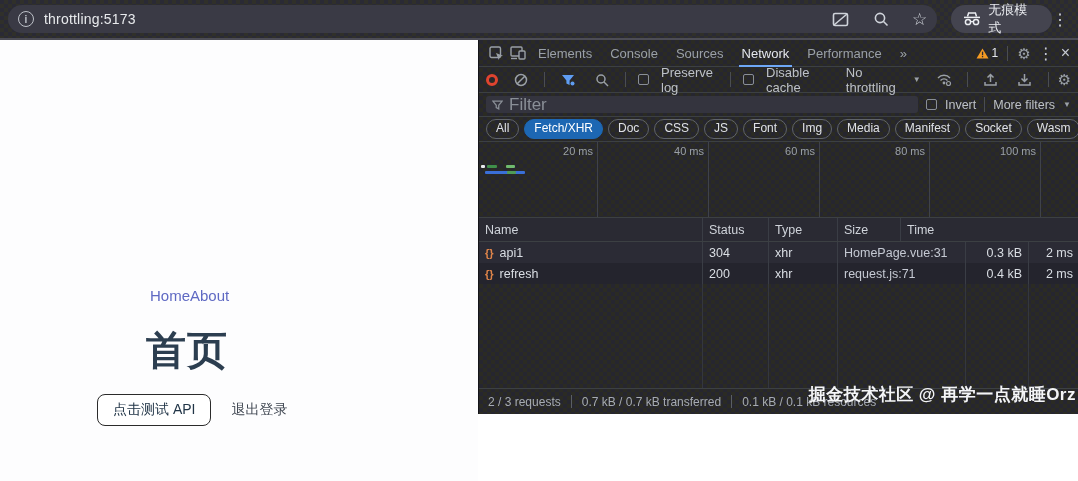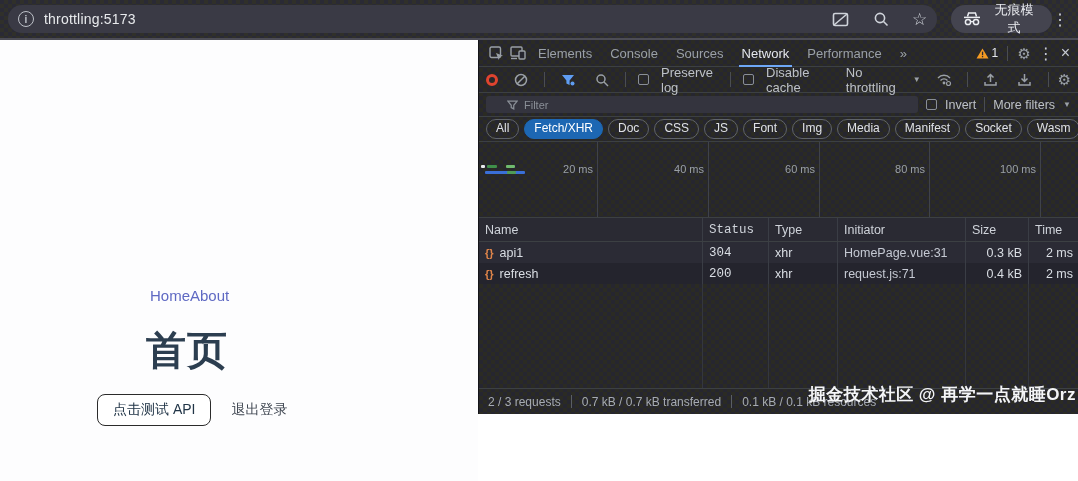--- a/index.html
+++ b/index.html
@@ -9,21 +9,21 @@
   .dither-top{background-color:#2a2a33;background-image:conic-gradient(#30302a 90deg,#2a2a35 90deg 180deg,#30302a 180deg 270deg,#2a2a35 270deg);background-size:8px 8px;}
 
   
   .topbar{position:absolute;left:0;top:0;width:1078px;height:40px;display:flex;align-items:center;border-bottom:2px solid #4c4c55;}
   .omnibox{display:flex;align-items:center;height:28px;margin-left:8px;width:932px;background:#3a3a45;border-radius:14px;padding:0 10px;}
   .siteinfo{display:inline-flex;width:16px;height:16px;border:1.4px solid #bdc1c8;border-radius:50%;color:#bdc1c8;font-size:10px;align-items:center;justify-content:center;font-weight:700;margin-right:10px;flex:none;}
   .url{color:#e8eaed;font-size:14px;letter-spacing:.2px;}
   .obx-right{margin-left:auto;display:flex;align-items:center;gap:22px;}
   .tb-icon{display:inline-flex;align-items:center;justify-content:center;width:18px;height:18px;color:#cfd3da;}
   .star{font-size:17px;color:#cfd3da;line-height:1;}
-  .incog{display:flex;align-items:center;gap:7px;height:28px;padding:0 12px;margin-left:14px;background:#44444f;border-radius:14px;color:#eceef2;font-size:13px;text-align:center;}
+  .incog{display:flex;align-items:center;gap:7px;height:28px;padding:0 12px;margin-left:14px;background:#44444f;border-radius:14px;color:#eceef2;font-size:13px;}
   .menu-dots{margin-left:auto;margin-right:10px;color:#cfd3da;font-size:16px;width:16px;text-align:center;cursor:pointer;}
 
   
   .content{position:absolute;top:40px;left:0;width:1078px;height:441px;display:flex;}
   .page{position:relative;width:478px;height:441px;background:#fdfdfe;}
   .page-nav{position:absolute;left:150px;top:247px;font-size:15px;}
   .page-nav a{text-decoration:none;}
   .page-title{position:absolute;left:146px;top:283px;font-size:40px;font-weight:700;letter-spacing:1px;}
   .page-btns{position:absolute;left:97px;top:354px;display:flex;align-items:center;gap:12px;}
   .btn-api{background:#fff;border:1px solid #2b2b2b;border-radius:8px;padding:6px 15px;font-size:14px;color:#213547;cursor:pointer;}
@@ -42,41 +42,41 @@
   .dt-close{color:#c7cbd2;font-size:16px;cursor:pointer;}
   .dt-gear{color:#9aa0a6;font-size:15px;line-height:1;cursor:pointer;}
 
   .dt-toolbar{height:26px;flex:none;display:flex;align-items:center;gap:12px;border-bottom:1px solid #3c4043;padding:0 7px;font-size:13px;}
   .rec{width:12px;height:12px;border-radius:50%;border:3px solid #e0442f;flex:none;cursor:pointer;}
   .chk{width:11px;height:11px;border:1.3px solid #898e96;border-radius:2px;flex:none;cursor:pointer;}
   .tlabel{color:#bdc1c6;cursor:pointer;}
   .caret{font-size:8px;color:#9aa0a6;}
 
   .dt-filterrow{height:24px;flex:none;display:flex;align-items:center;gap:8px;border-bottom:1px solid #3c4043;padding:0 7px;}
-  .filter-input{flex:1;display:flex;align-items:center;gap:6px;height:17px;background:#34343e;border-radius:3px;padding:0 21px;font-size:11px;color:#8a8f97;}
+  .filter-input{flex:1;display:flex;align-items:center;gap:6px;height:17px;background:#34343e;border-radius:3px;padding:0 6px;font-size:17px;color:#8a8f97;}
   .fr-right{display:flex;align-items:center;gap:8px;font-size:12.5px;color:#bdc1c6;}
 
   .dt-chips{height:25px;flex:none;display:flex;align-items:center;gap:5px;border-bottom:1px solid #3c4043;padding:0 7px;}
   .chip{font-size:12px;color:#dfe1e5;border:1px solid #60646a;border-radius:10px;padding:1.5px 9px;cursor:pointer;flex:none;line-height:1.3;}
   .chip.sel{background:#1d67b3;border-color:#1d67b3;color:#fff;}
 
   .dt-overview{position:relative;height:76px;flex:none;border-bottom:1px solid #3c4043;overflow:hidden;}
   .gridline{position:absolute;top:0;bottom:0;width:1px;background:#3f424a;}
-  .ticklab{position:absolute;top:21px;font-size:11px;color:#9aa0a6;width:60px;text-align:right;}
+  .ticklab{position:absolute;top:3px;font-size:11px;color:#9aa0a6;width:60px;text-align:right;}
   .wbar{position:absolute;height:3px;border-radius:1px;}
 
   .dt-table{flex:1;display:flex;flex-direction:column;overflow:hidden;font-size:12.5px;}
   .trow{display:flex;flex:none;align-items:flex-start;}
   .trow.head{height:24px;background:#2a2a33;border-bottom:1px solid #3c4043;color:#cfd3da;cursor:pointer;}
   .trow.r{height:21px;color:#dadee4;cursor:pointer;}
   .trow.r1{background:#2b2b35;}
   .trow.r2{background:#24242d;}
   .tcell{height:100%;display:flex;align-items:center;padding:0 6px;overflow:hidden;white-space:nowrap;flex:none;}
   .tcell+.tcell{border-left:1px solid #3a3d45;}
-  .c-name{width:223px;}.c-status{width:66px;font-family:Liberation Mono, monospace;}.c-type{width:69px;}.c-init{width:128px;}.c-size{width:63px;}.c-time{width:51px;}
+  .c-name{width:223px;}.c-status{width:66px;}.c-type{width:69px;}.c-init{width:128px;}.c-size{width:63px;}.c-time{width:51px;}
   .num{justify-content:flex-end;}
   .braces{color:#e0854a;font-size:11px;margin-right:6px;font-weight:700;}
   .initlink{color:#c5c9d3;cursor:pointer;overflow:hidden;text-overflow:ellipsis;}
   .tfill{flex:1;display:flex;}
   .fcell{height:100%;flex:none;}
   .fcell+.fcell{border-left:1px solid #34373e;}
 
   .dt-status{height:26px;flex:none;display:flex;align-items:center;gap:10px;border-top:1px solid #3c4043;padding:0 9px;font-size:12px;color:#a6abb2;}
   .sdiv{width:1px;height:13px;background:#5a5e64;}
   .watermark{position:absolute;right:2px;bottom:8px;font-size:17px;font-weight:700;color:#f4f5f7;z-index:5;letter-spacing:.5px;white-space:nowrap;}
@@ -276,21 +276,20 @@
         <div class="wbar" style="left:27px;top:23px;width:9px;background:#6fba6f;"></div>
         <div class="wbar" style="left:6px;top:29px;width:40px;background:#3a6fd8;"></div>
         <div class="wbar" style="left:28px;top:29px;width:9px;background:#4f9b55;"></div>
       </div>
 
       <div class="dt-table">
         <div class="trow head">
           <span class="tcell c-name">Name</span>
           <span class="tcell c-status">Status</span>
           <span class="tcell c-type">Type</span>
-          <span class="tcell c-init">Initiator</span>
           <span class="tcell c-size">Size</span>
           <span class="tcell c-time">Time</span>
         </div>
         <div class="trow r r1">
           <span class="tcell c-name">
               <span class="braces">{}</span>
               <span>api1</span>
             </span>
           <span class="tcell c-status">304</span>
           <span class="tcell c-type">xhr</span>

